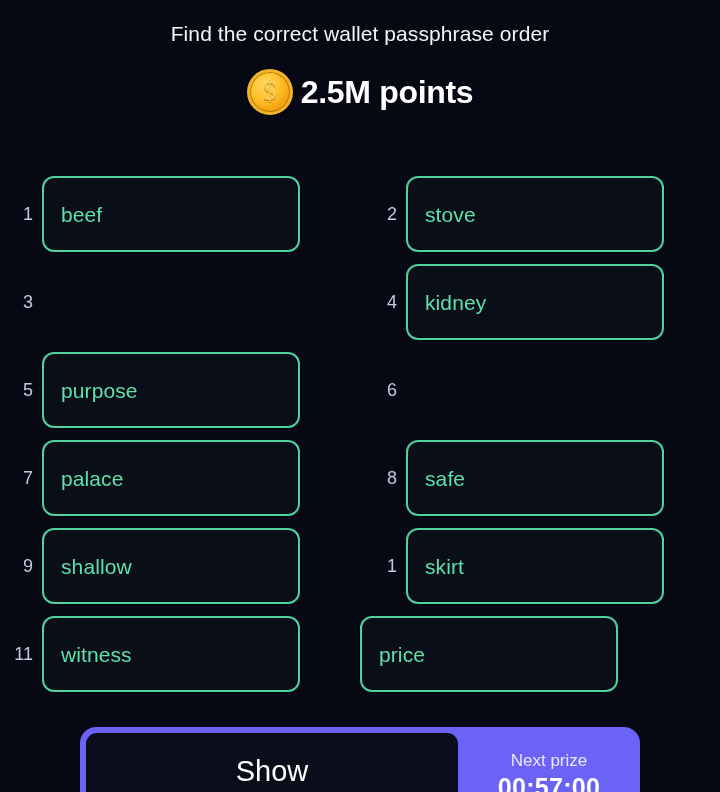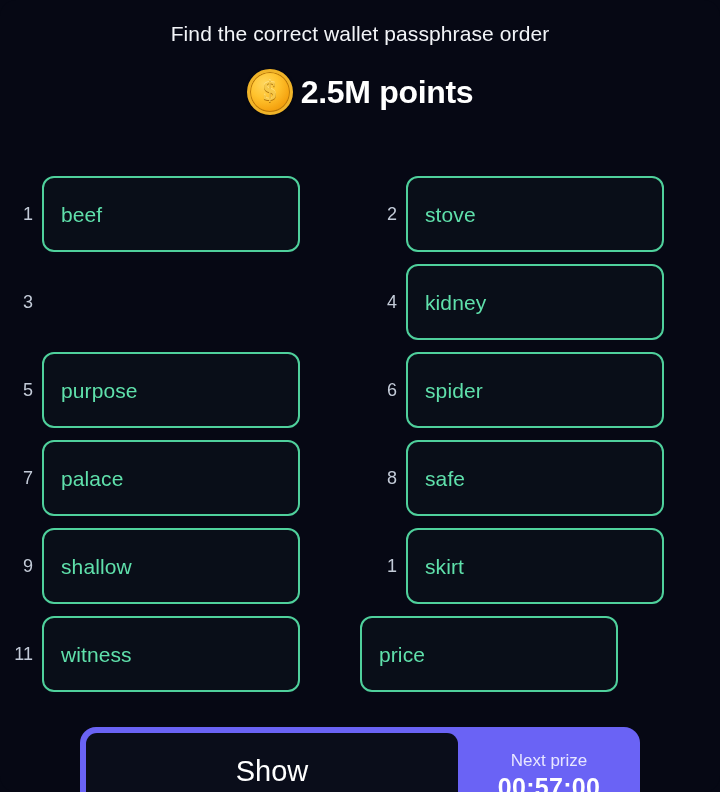--- a/index.html
+++ b/index.html
@@ -233,23 +233,20 @@
 
     <div class="grid-row">
       <div class="cell cell-left">
         <span class="idx">5</span>
         <div class="word-tile">
           <span class="word-text">purpose</span>
         </div>
       </div>
       <div class="cell cell-right">
         <span class="idx">6</span>
-        <div class="word-tile">
-          <span class="word-text">spider</span>
-        </div>
       </div>
     </div>
 
     <div class="grid-row">
       <div class="cell cell-left">
         <span class="idx">7</span>
         <div class="word-tile">
           <span class="word-text">palace</span>
         </div>
       </div>

